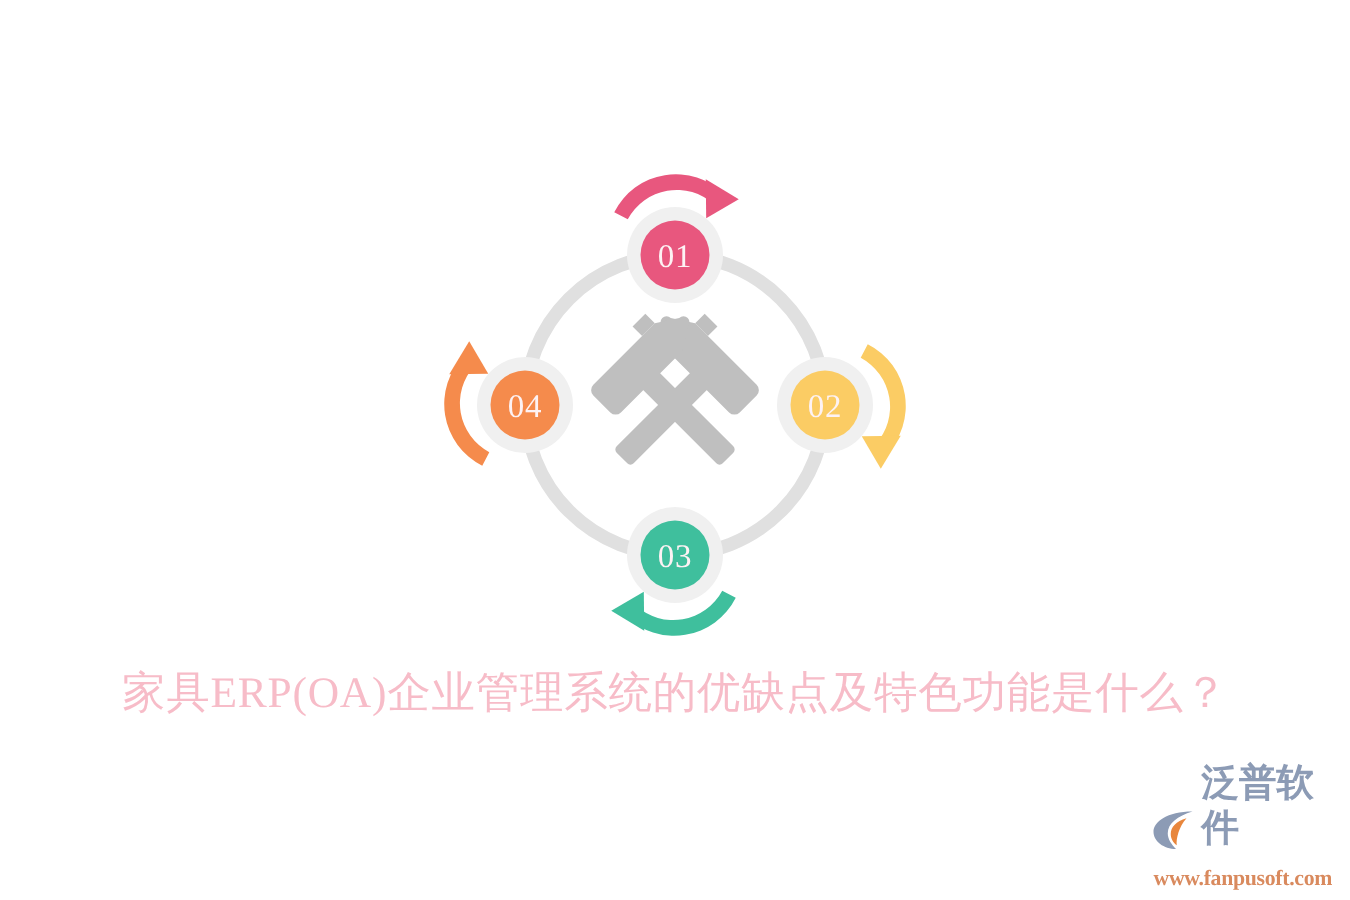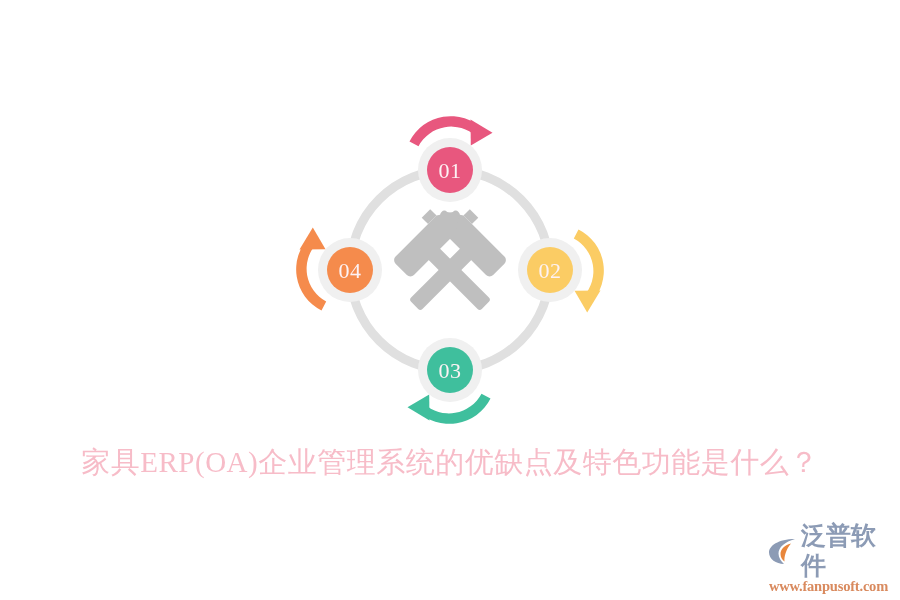--- a/index.html
+++ b/index.html
@@ -59,21 +59,21 @@
   
   #logo {
     position: absolute;
     left: 768px;
     top: 534px;
     width: 126px;
     height: 54px;
   }
   #logo-row {
     display: flex;
-    align-items: center;
+    align-items: flex-end;
     height: 34px;
   }
   #logo-mark {
     width: 30px;
     height: 30px;
     flex: 0 0 30px;
     margin-right: 3px;
   }
   #logo-brand {
     font-family: "Liberation Serif", serif;

